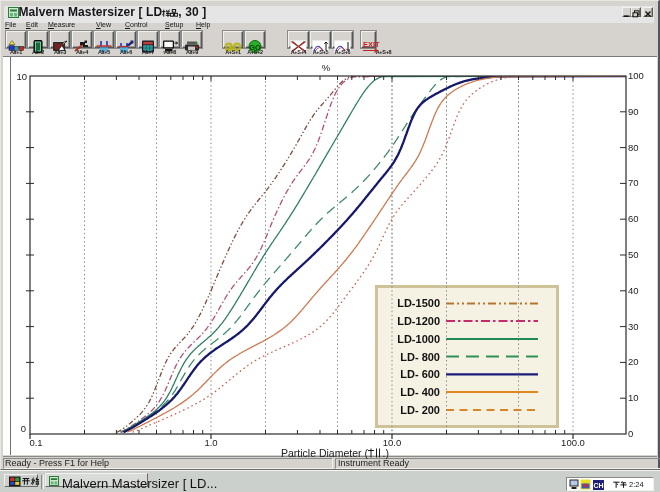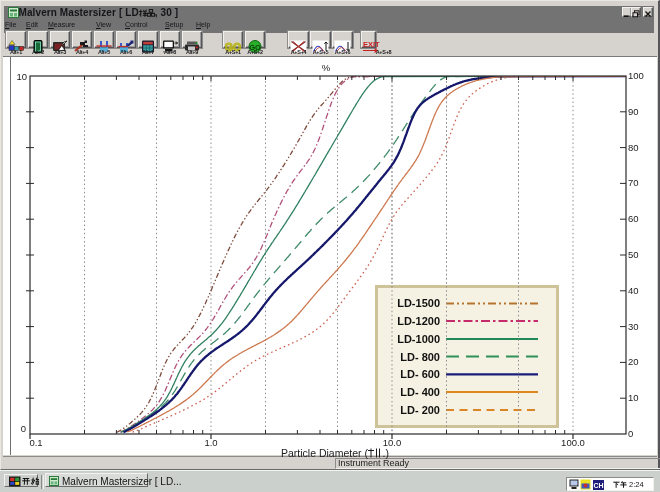--- a/index.html
+++ b/index.html
@@ -1,17 +1,17 @@
 <!DOCTYPE html>
 <html><head><meta charset="utf-8"><style>
 *{margin:0;padding:0;box-sizing:border-box}
 html,body{width:660px;height:492px;overflow:hidden;font-family:"Liberation Sans",sans-serif;background:#fff}
 .abs{position:absolute}
 #win{position:absolute;left:0;top:0;width:660px;height:470px;background:#d6d3ce;border-top:1px solid #e9e7e2;border-left:1px solid #e9e7e2;border-right:2px solid #55555a;border-bottom:1px solid #6a6a68}
-#title{position:absolute;left:3px;top:4.5px;right:4px;height:27px;background:#737373;color:#15151a;font-size:10px;font-weight:bold;line-height:13.5px}
+#title{position:absolute;left:3px;top:4.5px;right:4px;height:17px;background:#e5e5e5;color:#15151a;font-size:12px;font-weight:bold;line-height:13.5px}
 #title .cap{position:absolute;left:14.5px;top:0;white-space:nowrap;letter-spacing:0.1px}
 .wbtn{position:absolute;top:1.5px;width:10px;height:10px;background:#d6d3ce;border:1px solid;border-color:#f2f1ee #5a5a58 #5a5a58 #f2f1ee;box-shadow:inset -1px -1px 0 #9a9a98}
 #menu{position:absolute;left:0;top:19px;right:4px;height:10.5px;font-size:7px;color:#16161a}
 #menu span{position:absolute;top:1px}
 .tb{position:absolute;top:29.5px;height:17px;background:#d6d3ce;border:1px solid;border-color:#f2f1ee #55555a #55555a #f2f1ee;box-shadow:inset -1px -1px 0 #9a9a98,0 0 0 1px #8a8a88;text-align:center;padding-top:7px}
 .tbl{position:absolute;top:47.5px;font-size:5.5px;color:#222;text-align:center;font-weight:bold;letter-spacing:-0.3px}
 #client{position:absolute;left:2px;top:55px;width:654px;height:399px;background:#fff;border-top:1px solid #7a7a78}
 #sbar{position:absolute;left:2px;top:455px;width:654px;height:13px;background:#d6d3ce;font-size:9px;color:#222;border-top:1px solid #8a8a88}
 #task{position:absolute;left:0;top:470px;width:660px;height:22px;background:#ccd0cc;border-top:1px solid #f4f4f2}
 .sunk{border:1px solid;border-color:#8a8a88 #f2f1ee #f2f1ee #8a8a88}
@@ -161,20 +161,23 @@
       </svg></div>
     <div class="tbl" style="left:327px;width:29px">A+S+6</div>
     <div class="tb" style="left:360px;width:15px"><svg width="19" height="13">
         <text x="1" y="7" font-family="Liberation Sans" font-size="7.5" font-weight="bold" fill="#c82020">EXIT</text>
         <path d="M1 10.5 L15 10.5 M12.5 8.5 L15 10.5 L12.5 12.5" stroke="#c82020" stroke-width="1.2" fill="none"></path>
       </svg></div>
     <div class="tbl" style="left:368px;width:29px">A+S+8</div>
   <div id="client"></div>
   <div class="abs" style="left:8.5px;top:56px;width:1px;height:398px;background:#6f6f6d"></div>
   <div id="sbar">
+    <div class="abs sunk" style="left:0px;top:1px;width:330px;height:11px">
+        <span class="abs" style="left:1px;top:-1px">Ready - Press F1 for Help</span>
+      </div>
     <div class="abs sunk" style="left:332px;top:1px;width:372px;height:11px">
         <span class="abs" style="left:2px;top:-1px">Instrument Ready</span>
       </div>
   </div>
 </div>
 <svg width="660" height="403" viewBox="0 56 660 403" style="position:absolute;left:0;top:56px">
     <defs>
       <clipPath id="pc">
         <rect x="30.0" y="76.0" width="596.0" height="358.0"></rect>
       </clipPath>
@@ -341,21 +344,21 @@
             <path d="M2.8 0.8 L2.3 4.8 L0.5 9"></path>
             <path d="M0.5 3.8 L4.6 3.8 L1.8 9.6"></path>
             <path d="M7.7 0.5 L6.3 3.2 L10 3.2"></path>
             <rect x="6.5" y="5.2" width="3.2" height="3.8"></rect>
           </g>
         </svg>
       </span>
   </div>
   <div class="abs" style="left:41px;top:4px;width:1px;height:14px;background:#8a8a88"></div>
   <div class="abs" style="left:43px;top:4px;width:1px;height:14px;background:#f2f1ee"></div>
-  <div class="abs rais" style="left:45px;top:1.5px;width:103px;height:14px;background:#d8dbd8;font-size:10px;color:#111">
+  <div class="abs rais" style="left:45px;top:1.5px;width:103px;height:14px;background:#d8dbd8;font-size:13px;color:#111">
     <svg class="abs" style="left:3px;top:2px" width="10" height="10">
         <rect x="0.5" y="0.5" width="9" height="9" fill="#cfe8cf" stroke="#2a7a3a"></rect>
         <rect x="1.8" y="2.2" width="6.4" height="1.8" fill="#2a7a3a"></rect>
         <rect x="1.8" y="5.4" width="2.7" height="3" fill="#67b37a"></rect>
         <rect x="5.5" y="5.4" width="2.7" height="3" fill="#67b37a"></rect>
       </svg>
     <span class="abs" style="left:16px;top:2.5px;white-space:nowrap">Malvern Mastersizer [ LD...</span>
   </div>
   <div class="abs sunk" style="left:566px;top:6px;width:88px;height:14px;background:#ffffff">
     <svg class="abs" style="left:2px;top:1px" width="11" height="11">

